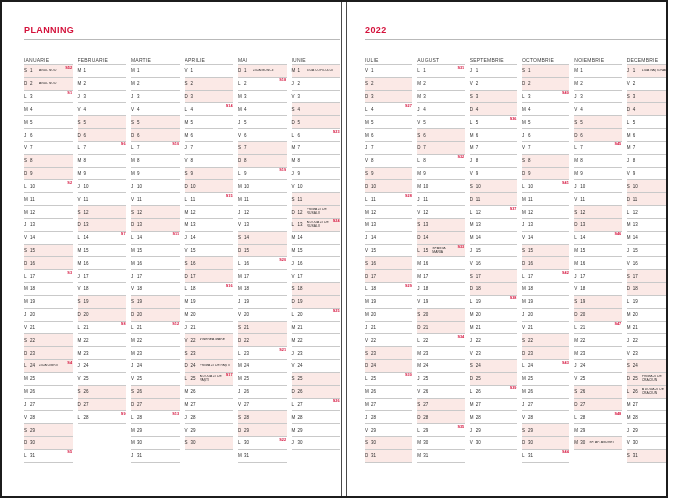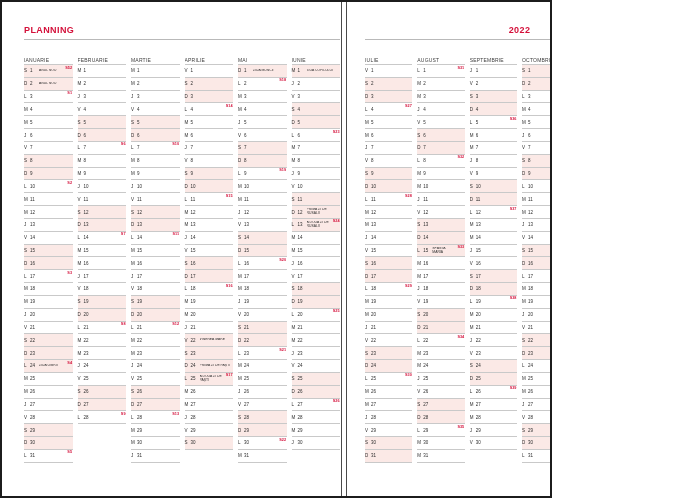--- a/index.html
+++ b/index.html
@@ -4,39 +4,39 @@
 <style>
   :root{
     --accent:#d4103a;
     --hl:#fbe9e6;
     --rule:#c9c9c9;
     --text:#2e2e2e;
   }
   html,body{margin:0;padding:0;background:#fff;}
   .sheet{
     position:relative;
-    width:552px;height:498px;
+    width:668px;height:498px;
     box-sizing:border-box;
     background:#fff;
     border:2px solid #1c1c1c;
     font-family:"Liberation Sans", sans-serif;
     overflow:hidden;
   }
   .spine{
     position:absolute;top:0;bottom:0;left:339px;width:4px;
     border-left:1px solid #4a4a4a;border-right:1px solid #4a4a4a;
   }
   .page{position:absolute;top:24px;bottom:6px;}
   .page.left{left:22px;width:316px;}
   .page.right{left:363px;width:309px;}
   .page-title{
     color:var(--accent);
     font-size:9px;line-height:9px;font-weight:bold;letter-spacing:.4px;
   }
-  .page.right .page-title{text-align:center;}
+  .page.right .page-title{text-align:left;}
   .page-rule{border-bottom:1px solid #b9b9b9;margin-top:4px;}
   .months{
     margin-top:14px;
     display:grid;grid-template-columns:repeat(6,1fr);column-gap:5px;
   }
   .month-name{
     font-size:5px;line-height:6px;color:#3d3d3d;letter-spacing:.2px;
     height:11px;display:flex;align-items:flex-end;padding-bottom:1px;
     border-bottom:1px solid var(--rule);
     box-sizing:border-box;

